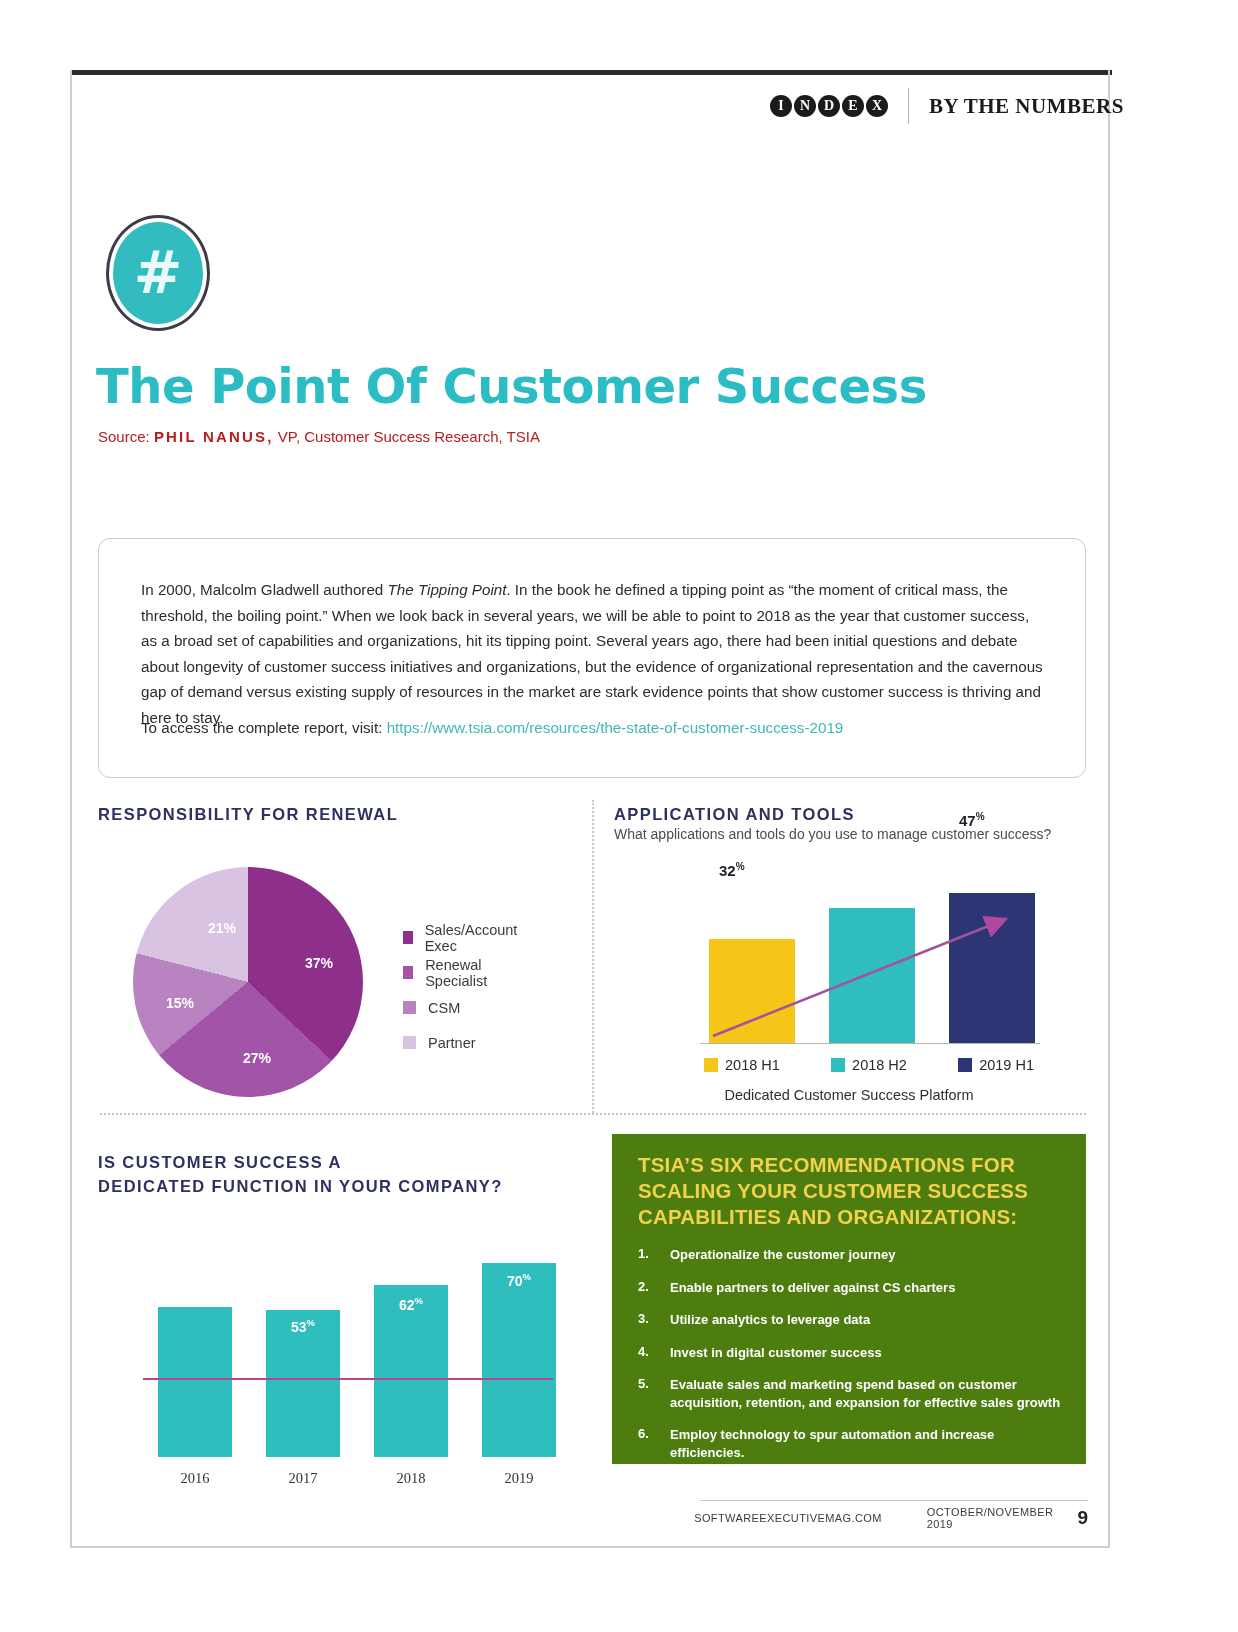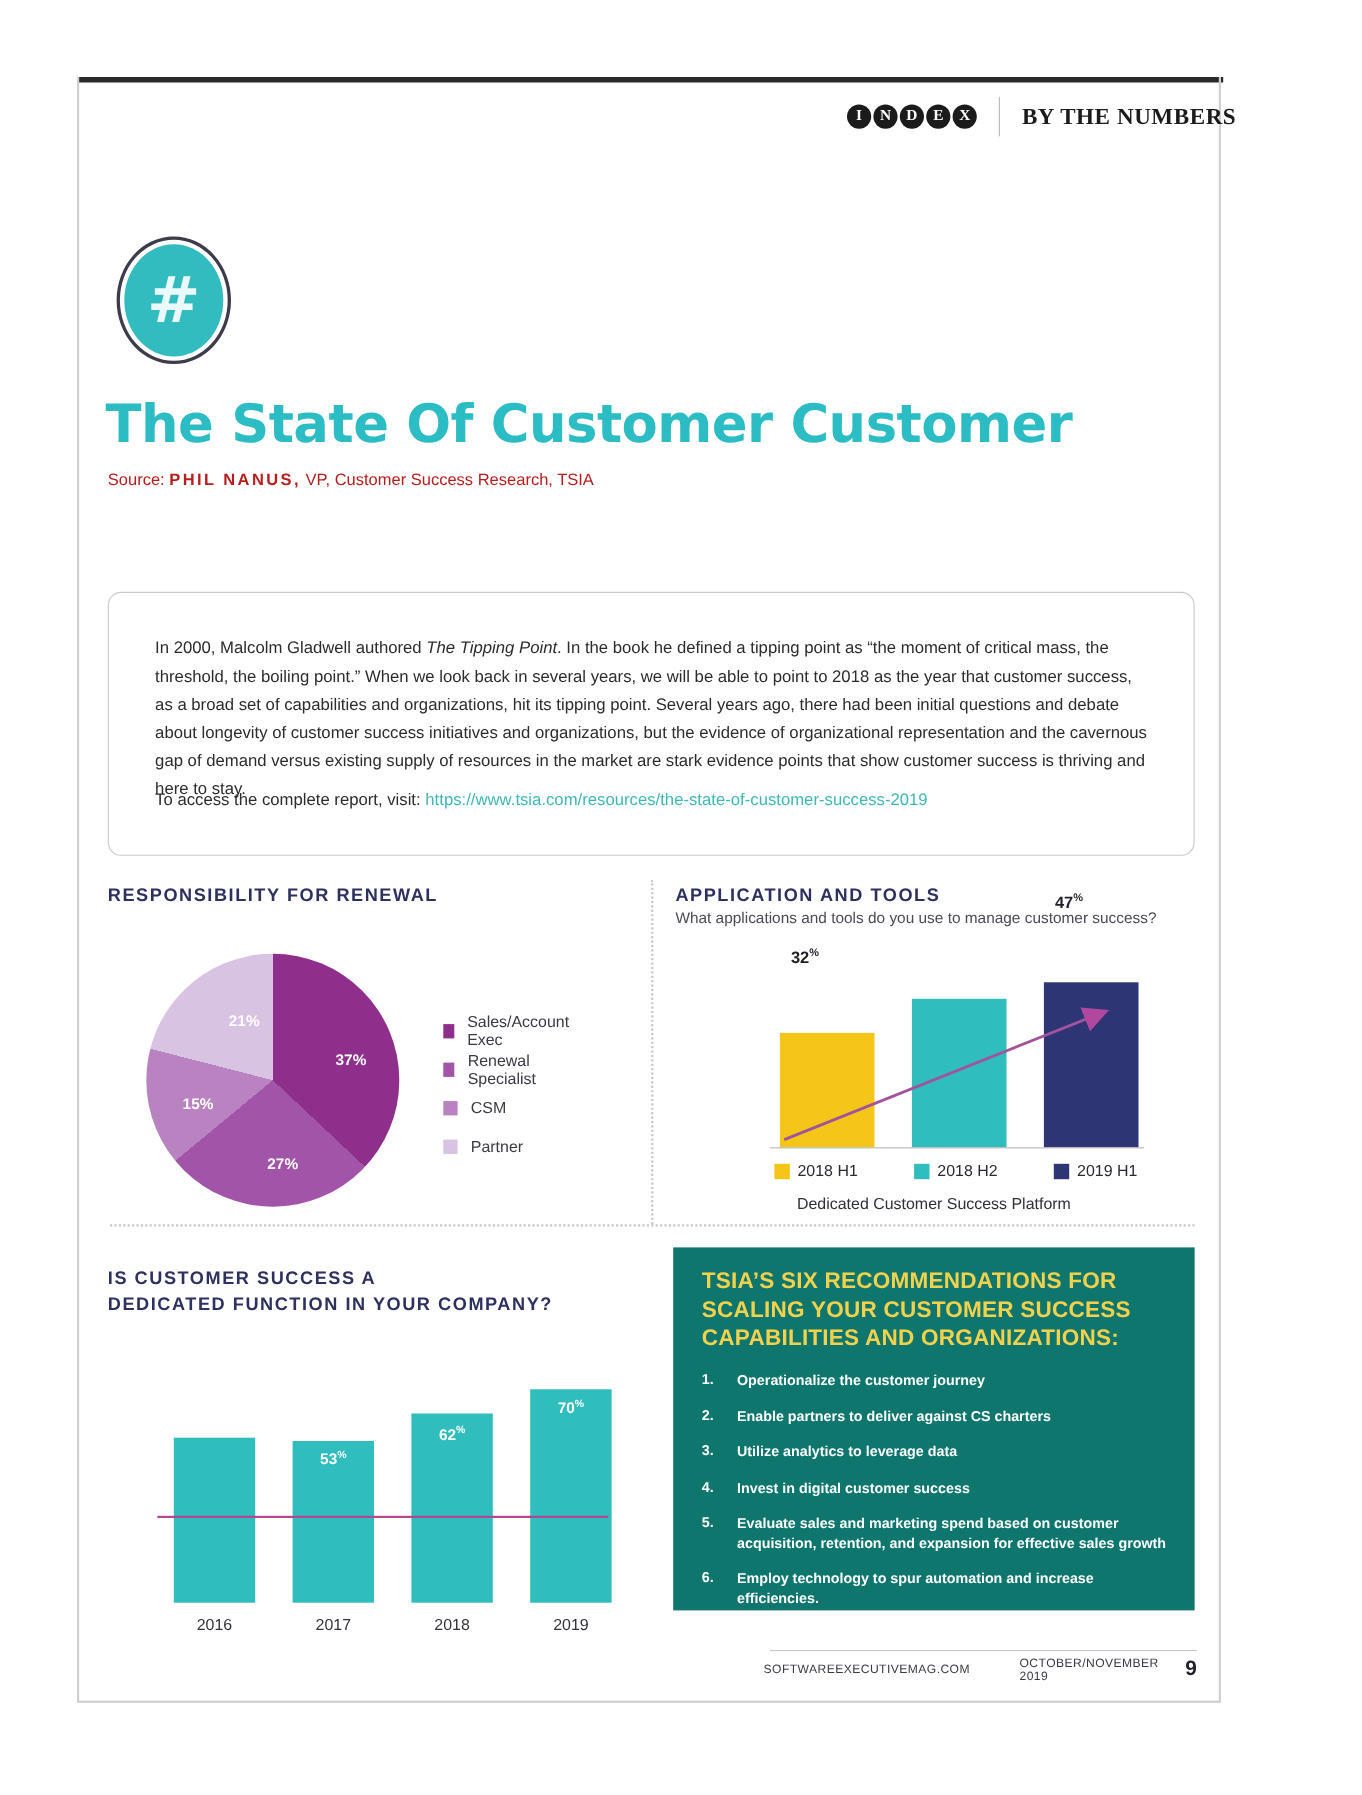--- a/index.html
+++ b/index.html
@@ -165,21 +165,21 @@
   .bt-cap {
     position: absolute; left: 0; top: 282px; width: 470px;
     text-align: center; font-size: 14.5px; color: #2f2f38;
   }
   .arrow-svg { position: absolute; left: 95px; top: 88px; }
 
   
   .tsia {
     position: absolute; left: 612px; top: 1134px;
     width: 474px; height: 330px;
-    background: #0f766e;
+    background: #4d7c0f;
   }
   .tsia h3 {
     position: absolute; left: 26px; top: 18px; right: 16px;
     color: #f2d24c; font-size: 20.5px; font-weight: bold;
     line-height: 26px; letter-spacing: 0.2px;
   }
   .tsia ol { position: absolute; left: 26px; top: 112px; right: 18px; list-style: none; }
   .tsia li { display: flex; gap: 18px; margin-bottom: 15px; }
   .tsia .num { color: #ffffff; font-size: 13px; font-weight: bold; min-width: 14px; }
   .tsia .txt { color: #ffffff; font-size: 13px; font-weight: bold; line-height: 17.5px; }
@@ -194,21 +194,21 @@
     color: #ffffff; font-weight: bold; font-size: 14px;
   }
   .bb-val sup { font-size: 9.5px; }
   .bb-line {
     position: absolute; left: 45px; width: 410px; height: 2px;
     background: #b4478f; top: 228px;
   }
   .bb-cats {
     position: absolute; left: 60px; top: 320px; width: 400px;
   }
-  .bb-cat { position: absolute; width: 74px; text-align: center; font-size: 14.5px; color: #33333c; }
+  .bb-cat { position: absolute; width: 74px; text-align: center; font-size: 14.5px; color: #33333c; font-family: Liberation Serif, serif; }
 
   
   .footrule {
     position: absolute; left: 700px; top: 1500px; width: 388px;
     border-top: 1px solid #c7c7c7;
   }
   .footer {
     position: absolute; left: 700px; top: 1506px; width: 388px;
     display: flex; align-items: center; justify-content: flex-end; gap: 0;
   }
@@ -233,21 +233,21 @@
   </div>
   <div class="hdr-div"></div>
   <div class="hdr-label">BY THE NUMBERS</div>
 </div>
 
 <div class="badge">
   <div class="ring"></div>
   <div class="fill">#</div>
 </div>
 
-<div class="title">The State Of Customer Customer</div>
+<div class="title">The Point Of Customer Success</div>
 <div class="byline">
   <span>Source:</span>
   <span class="nm">PHIL NANUS,</span>
   <span>VP, Customer Success Research, TSIA</span>
 </div>
 
 <div class="introbox">
   <p><span>In 2000, Malcolm Gladwell authored </span><i>The Tipping Point</i><span>. In the book he defined a tipping point as “the moment of critical mass, the threshold, the boiling point.” When we look back in several years, we will be able to point to 2018 as the year that customer success, as a broad set of capabilities and organizations, hit its tipping point. Several years ago, there had been initial questions and debate about longevity of customer success initiatives and organizations, but the evidence of organizational representation and the cavernous gap of demand versus existing supply of resources in the market are stark evidence points that show customer success is thriving and here to stay.</span></p>
   <div class="visit">
     <span>To access the complete report, visit:</span>

